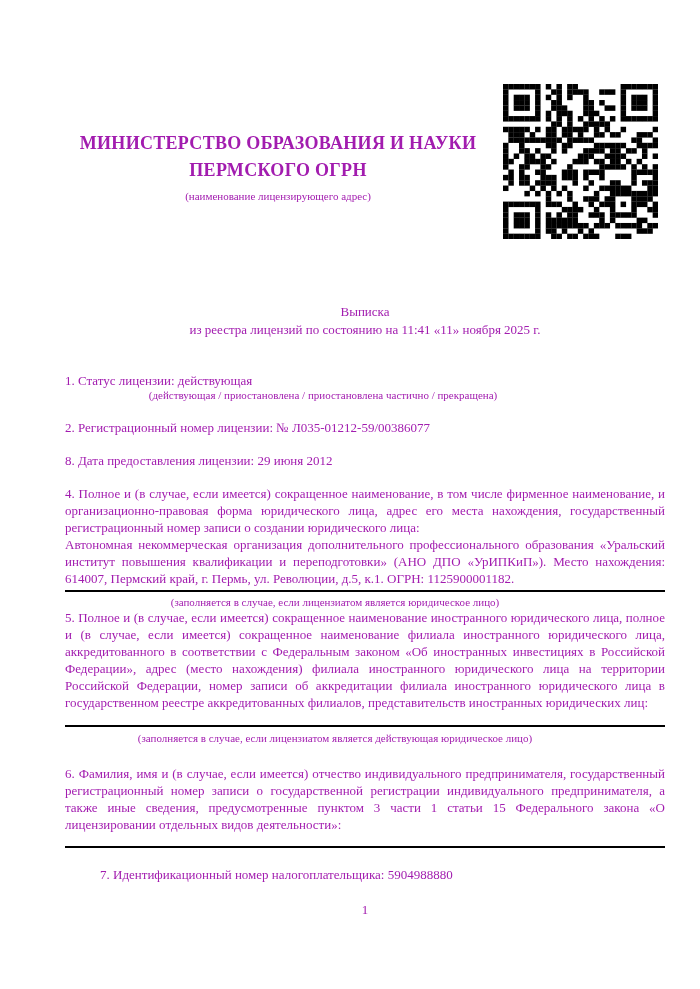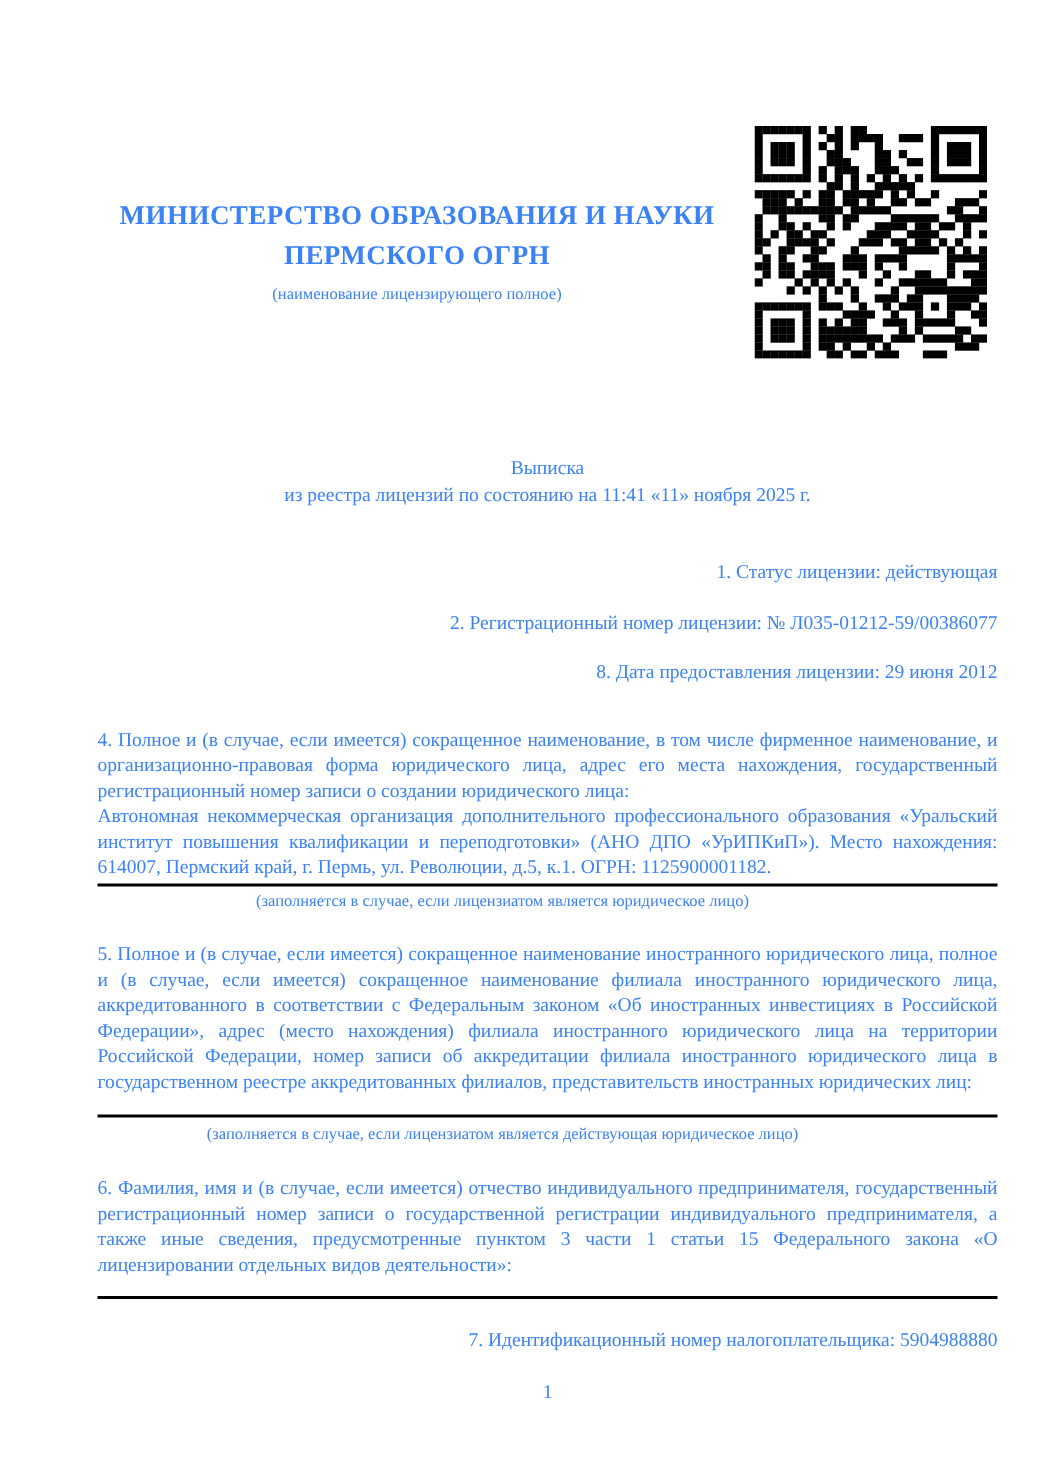--- a/index.html
+++ b/index.html
@@ -5,21 +5,21 @@
   html, body {
     margin: 0;
     padding: 0;
     background: #ffffff;
   }
   .page {
     position: relative;
     width: 700px;
     height: 989px;
     background: #ffffff;
-    color: #3b82f6;
+    color: #a21caf;
     font-family: "Liberation Serif", "DejaVu Serif", serif;
     overflow: hidden;
   }
 
   
   .header-block {
     position: absolute;
     top: 130px;
     left: 65px;
     width: 426px;
@@ -52,27 +52,27 @@
     top: 303px;
     left: 65px;
     width: 600px;
     font-size: 13px;
     line-height: 17px;
   }
   .doc-title {
     text-align: center;
     line-height: 18px;
   }
-  .para { margin: 0; text-align: right; }
+  .para { margin: 0; }
   .just { text-align: justify; }
   .item-status    { margin-top: 33px; }
   .item-reg       { margin-top: 17px; }
   .item-date      { margin-top: 16px; }
-  .item-q4        { margin-top: 28px; }
-  .item-q5        { margin-top: 19px; }
+  .item-q4        { margin-top: 16px; }
+  .item-q5        { }
   .item-q6        { margin-top: 20px; }
   .item-inn       { margin-top: 18px; margin-left: 35px; }
 
   .field-note {
     display: block;
     width: 540px;
     text-align: center;
     font-size: 11px;
     line-height: 13px;
   }
@@ -97,21 +97,21 @@
   }
 </style>
 </head>
 <body>
 
 <div class="page">
 
   <div class="header-block">
     <div class="ministry-name">МИНИСТЕРСТВО ОБРАЗОВАНИЯ И НАУКИ</div>
     <div class="ministry-name">ПЕРМСКОГО ОГРН</div>
-    <div class="header-subtitle">(наименование лицензирующего полное)</div>
+    <div class="header-subtitle">(наименование лицензирующего адрес)</div>
   </div>
 
   <svg class="qr" id="qr-svg" viewBox="0 0 155 155" fill="#000000">
       <rect x="0.00" y="0.00" width="5.49" height="5.49"></rect>
       <rect x="5.34" y="0.00" width="5.49" height="5.49"></rect>
       <rect x="10.69" y="0.00" width="5.49" height="5.49"></rect>
       <rect x="16.03" y="0.00" width="5.49" height="5.49"></rect>
       <rect x="21.38" y="0.00" width="5.49" height="5.49"></rect>
       <rect x="26.72" y="0.00" width="5.49" height="5.49"></rect>
       <rect x="32.07" y="0.00" width="5.49" height="5.49"></rect>
@@ -552,20 +552,21 @@
       <rect x="117.59" y="149.66" width="5.49" height="5.49"></rect>
       <rect x="122.93" y="149.66" width="5.49" height="5.49"></rect>
     </svg>
 
   <div class="doc-body">
 
     <div class="doc-title">Выписка</div>
     <div class="doc-title">из реестра лицензий по состоянию на 11:41 «11» ноября 2025 г.</div>
 
     <p class="para item-status">1. Статус лицензии: действующая</p>
+    <span class="field-note note-narrow">(действующая / приостановлена / приостановлена частично / прекращена)</span>
 
     <p class="para item-reg">2. Регистрационный номер лицензии: № Л035-01212-59/00386077</p>
 
     <p class="para item-date">8. Дата предоставления лицензии: 29 июня 2012</p>
 
     <p class="para just item-q4">4. Полное и (в случае, если имеется) сокращенное наименование, в том числе фирменное наименование, и организационно-правовая форма юридического лица, адрес его места нахождения, государственный регистрационный номер записи о создании юридического лица:</p>
     <p class="para just">Автономная некоммерческая организация дополнительного профессионального образования «Уральский институт повышения квалификации и переподготовки» (АНО ДПО «УрИПКиП»). Место нахождения: 614007, Пермский край, г. Пермь, ул. Революции, д.5, к.1. ОГРН: 1125900001182.</p>
     <div class="rule rule-4"></div>
     <span class="field-note note-after-rule">(заполняется в случае, если лицензиатом является юридическое лицо)</span>
 

